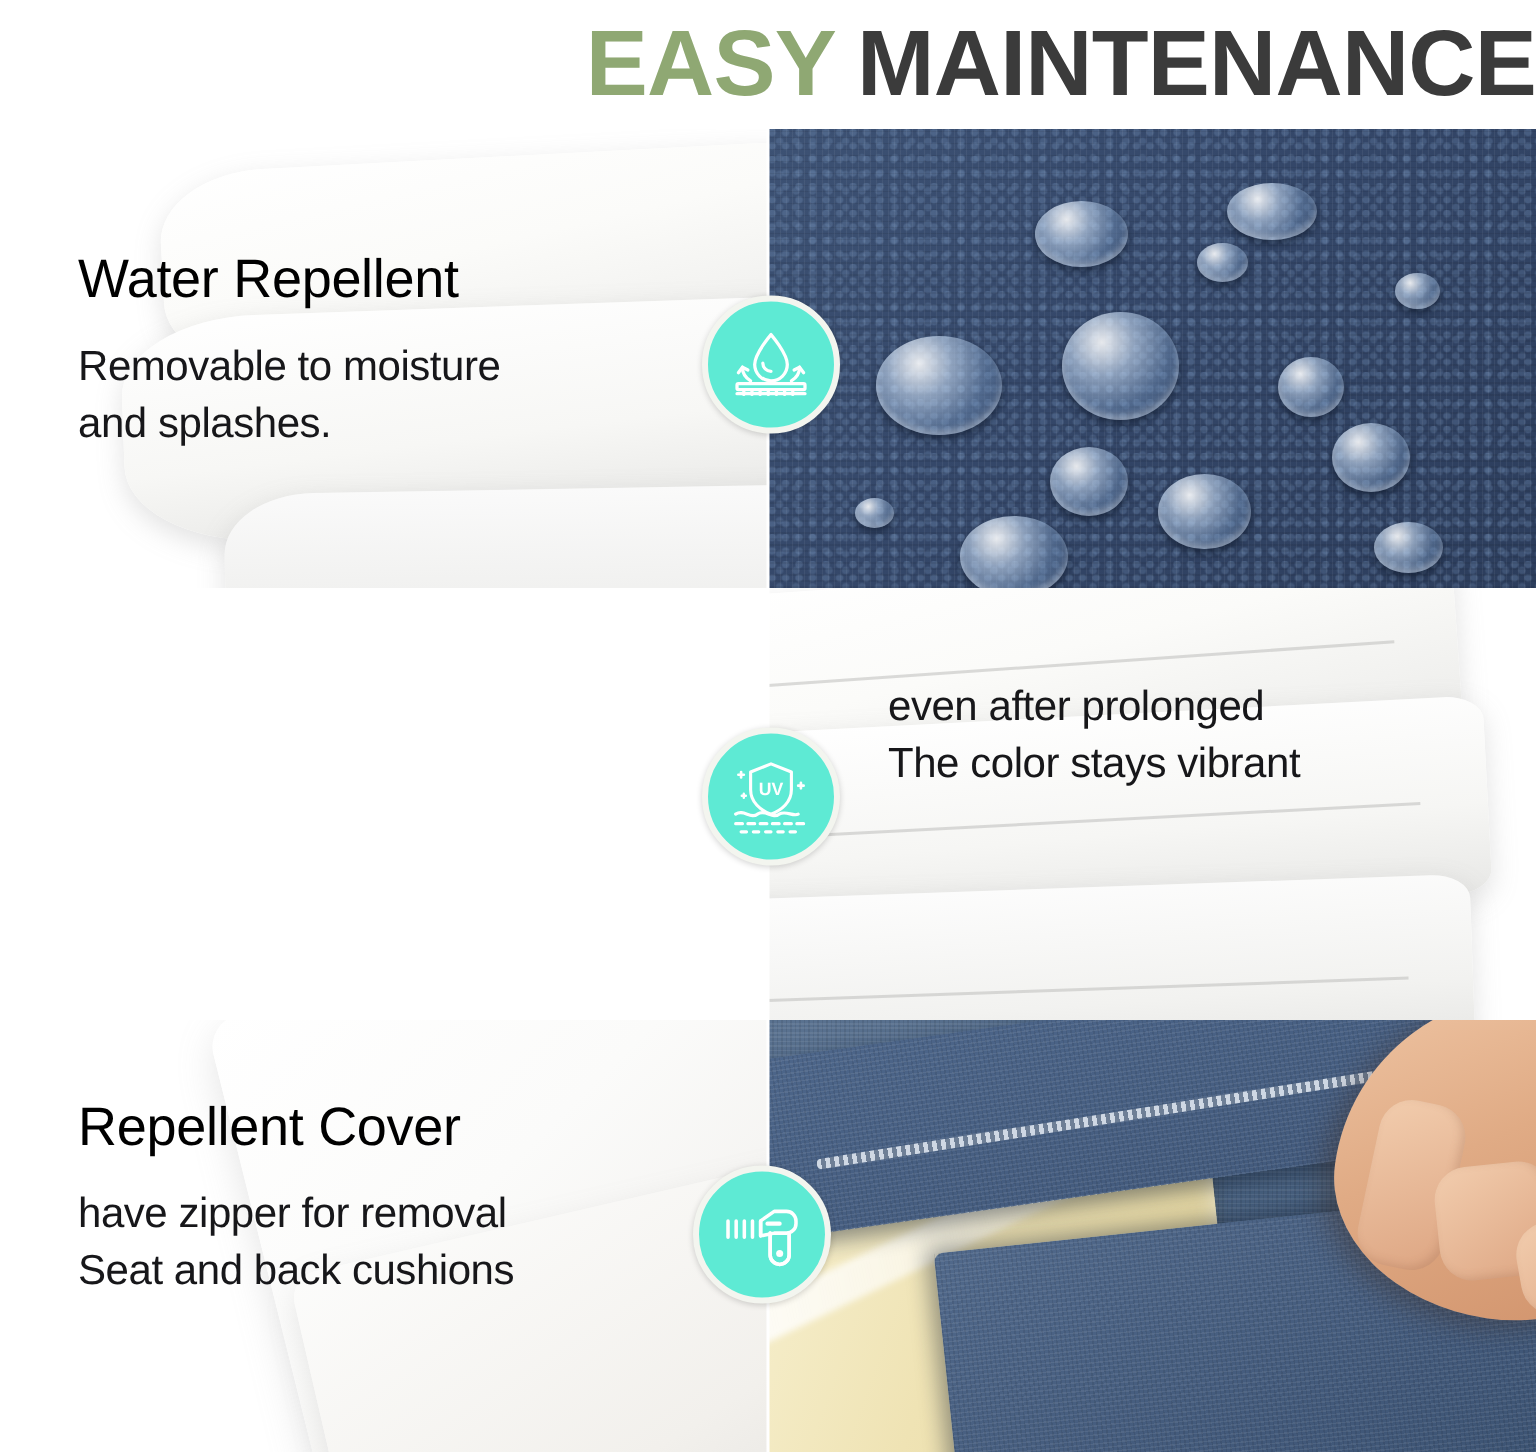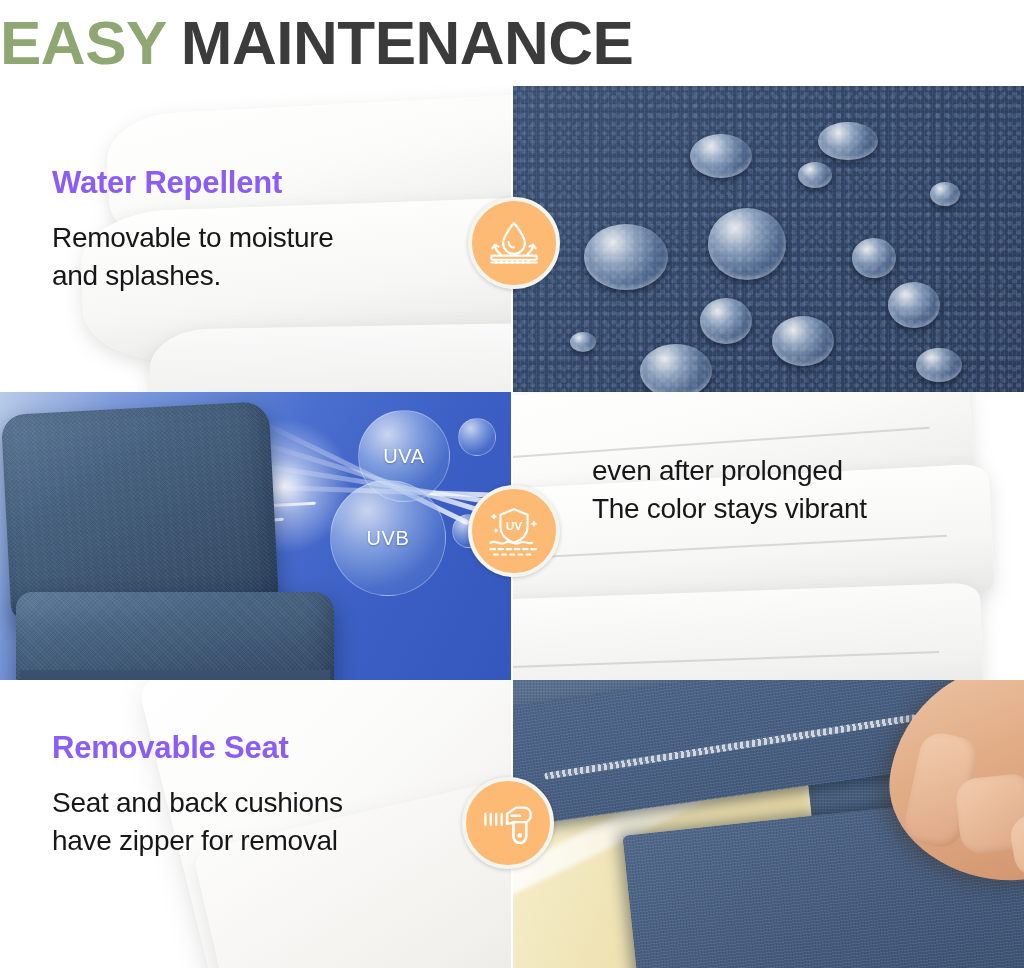--- a/index.html
+++ b/index.html
@@ -6,21 +6,21 @@
   html,body{ background:#ffffff; }
   body{
     width:1024px; height:968px;
     font-family:"Liberation Sans", sans-serif;
     overflow:hidden; position:relative;
   }
 
   
   .header{
     position:absolute; top:0; left:0; width:1024px; height:86px;
-    display:flex; align-items:center; justify-content:flex-start;
+    display:flex; align-items:center; justify-content:flex-end;
     background:#ffffff; z-index:40;
   }
   .header-title{
     font-size:62px; font-weight:700; letter-spacing:-0.5px;
     white-space:nowrap; line-height:1;
   }
   .t-easy{ color:#8fa873; }
   .t-maint{ color:#3b3b3b; margin-left:14px; }
 
   
@@ -32,36 +32,36 @@
   
   .r1{ top:0;   height:306px; }
   .r2{ top:306px; height:288px; }
   .r3{ top:594px; height:288px; }
   .cL{ left:0;   width:512px; }
   .cR{ left:512px; width:512px; }
 
   
   .textblock{ position:absolute; z-index:20; }
   .tb-heading{
-    font-size:31px; font-weight:700; color:#8b5cf6;
+    font-size:36px; font-weight:400; color:#000000;
     letter-spacing:-0.2px; white-space:nowrap; margin-bottom:18px;
   }
   .tb-body{
     font-size:28px; font-weight:400; color:#17171a;
     line-height:1.35; letter-spacing:-0.3px; white-space:nowrap;
   }
 
   .tb-water{ left:52px; top:165px; }
   .tb-uv   { left:592px; top:452px; }
   .tb-rem  { left:52px; top:730px; }
 
   
   .badge{
     position:absolute; width:92px; height:92px; border-radius:50%;
-    background:#fdba74; border:4px solid #f3f5ef;
+    background:#5eead4; border:4px solid #f3f5ef;
     display:flex; align-items:center; justify-content:center;
     z-index:30; box-shadow:0 1px 4px rgba(0,0,0,.18);
   }
   .badge svg{ width:58px; height:58px; display:block; }
   .badge-water{ left:468px; top:197px; }
   .badge-uv   { left:468px; top:485px; }
   .badge-rem  { left:462px; top:777px; }
 
   
 
@@ -259,47 +259,20 @@
     <div class="drop" style="left:188px;top:212px;width:52px;height:46px;"></div>
     <div class="drop" style="left:260px;top:230px;width:62px;height:50px;"></div>
     <div class="drop" style="left:340px;top:152px;width:44px;height:40px;"></div>
     <div class="drop" style="left:376px;top:196px;width:52px;height:46px;"></div>
     <div class="drop" style="left:128px;top:258px;width:72px;height:54px;"></div>
     <div class="drop" style="left:418px;top:96px;width:30px;height:24px;"></div>
     <div class="drop" style="left:404px;top:262px;width:46px;height:34px;"></div>
     <div class="drop" style="left:58px;top:246px;width:26px;height:20px;"></div>
   </div>
 
-  <div class="cell r2 cL">
-    <div class="uvpanel"></div>
-    <div class="sunglow"></div>
-    <div class="ray" style="left:262px;top:28px;width:230px;transform:rotate(26deg);"></div>
-    <div class="ray" style="left:258px;top:48px;width:240px;transform:rotate(17deg);"></div>
-    <div class="ray" style="left:254px;top:70px;width:246px;transform:rotate(9deg);"></div>
-    <div class="ray" style="left:250px;top:92px;width:250px;transform:rotate(2deg);"></div>
-    <div class="ray" style="left:196px;top:116px;width:120px;height:3px;transform:rotate(-3deg);"></div>
-    <div class="ray" style="left:188px;top:134px;width:96px;height:3px;transform:rotate(-5deg);"></div>
-
-    <div class="chair-back">
-        <span class="fab-tex"></span>
-      </div>
-    <div class="chair-seat">
-        <span class="fab-tex"></span>
-      </div>
-    <div class="chair-seat-front"></div>
-
-    <div class="bubble" style="left:358px;top:18px;width:92px;height:92px;">
-      <span>UVA</span>
-    </div>
-    <div class="bubble" style="left:330px;top:88px;width:116px;height:116px;">
-      <span>UVB</span>
-    </div>
-    <div class="bubble" style="left:458px;top:26px;width:38px;height:38px;"></div>
-    <div class="bubble" style="left:452px;top:122px;width:34px;height:34px;"></div>
-  </div>
 
   <div class="cell r2 cR">
     <div class="white-photo">
       <div class="wc p-mr-a">
           <span class="seam" style="top:50%;"></span>
         </div>
       <div class="wc p-mr-b">
           <span class="seam" style="top:52%;"></span>
         </div>
       <div class="wc p-mr-c">
@@ -345,23 +318,23 @@
   <div class="tb-body">Removable to moisture</div>
   <div class="tb-body">and splashes.</div>
 </div>
 
 <div class="textblock tb-uv">
   <div class="tb-body">even after prolonged</div>
   <div class="tb-body">The color stays vibrant</div>
 </div>
 
 <div class="textblock tb-rem">
-  <div class="tb-heading">Removable Seat</div>
+  <div class="tb-heading">Repellent Cover</div>
+  <div class="tb-body">have zipper for removal</div>
   <div class="tb-body">Seat and back cushions</div>
-  <div class="tb-body">have zipper for removal</div>
 </div>
 
 <div class="badge badge-water">
   <svg viewBox="0 0 64 64" fill="none" stroke="#ffffff" stroke-width="2.4" stroke-linecap="round" stroke-linejoin="round">
     <path d="M32 10 C32 10 20 24 20 32 a12 12 0 0 0 24 0 C44 24 32 10 32 10 Z"></path>
     <path d="M26 31 a6 6 0 0 0 6 6"></path>
     <path d="M17 44 C12 41 11 37 11 34"></path>
     <path d="M11 34 l-3 4 M11 34 l4 2"></path>
     <path d="M47 44 C52 41 53 37 53 34"></path>
     <path d="M53 34 l3 4 M53 34 l-4 2"></path>

